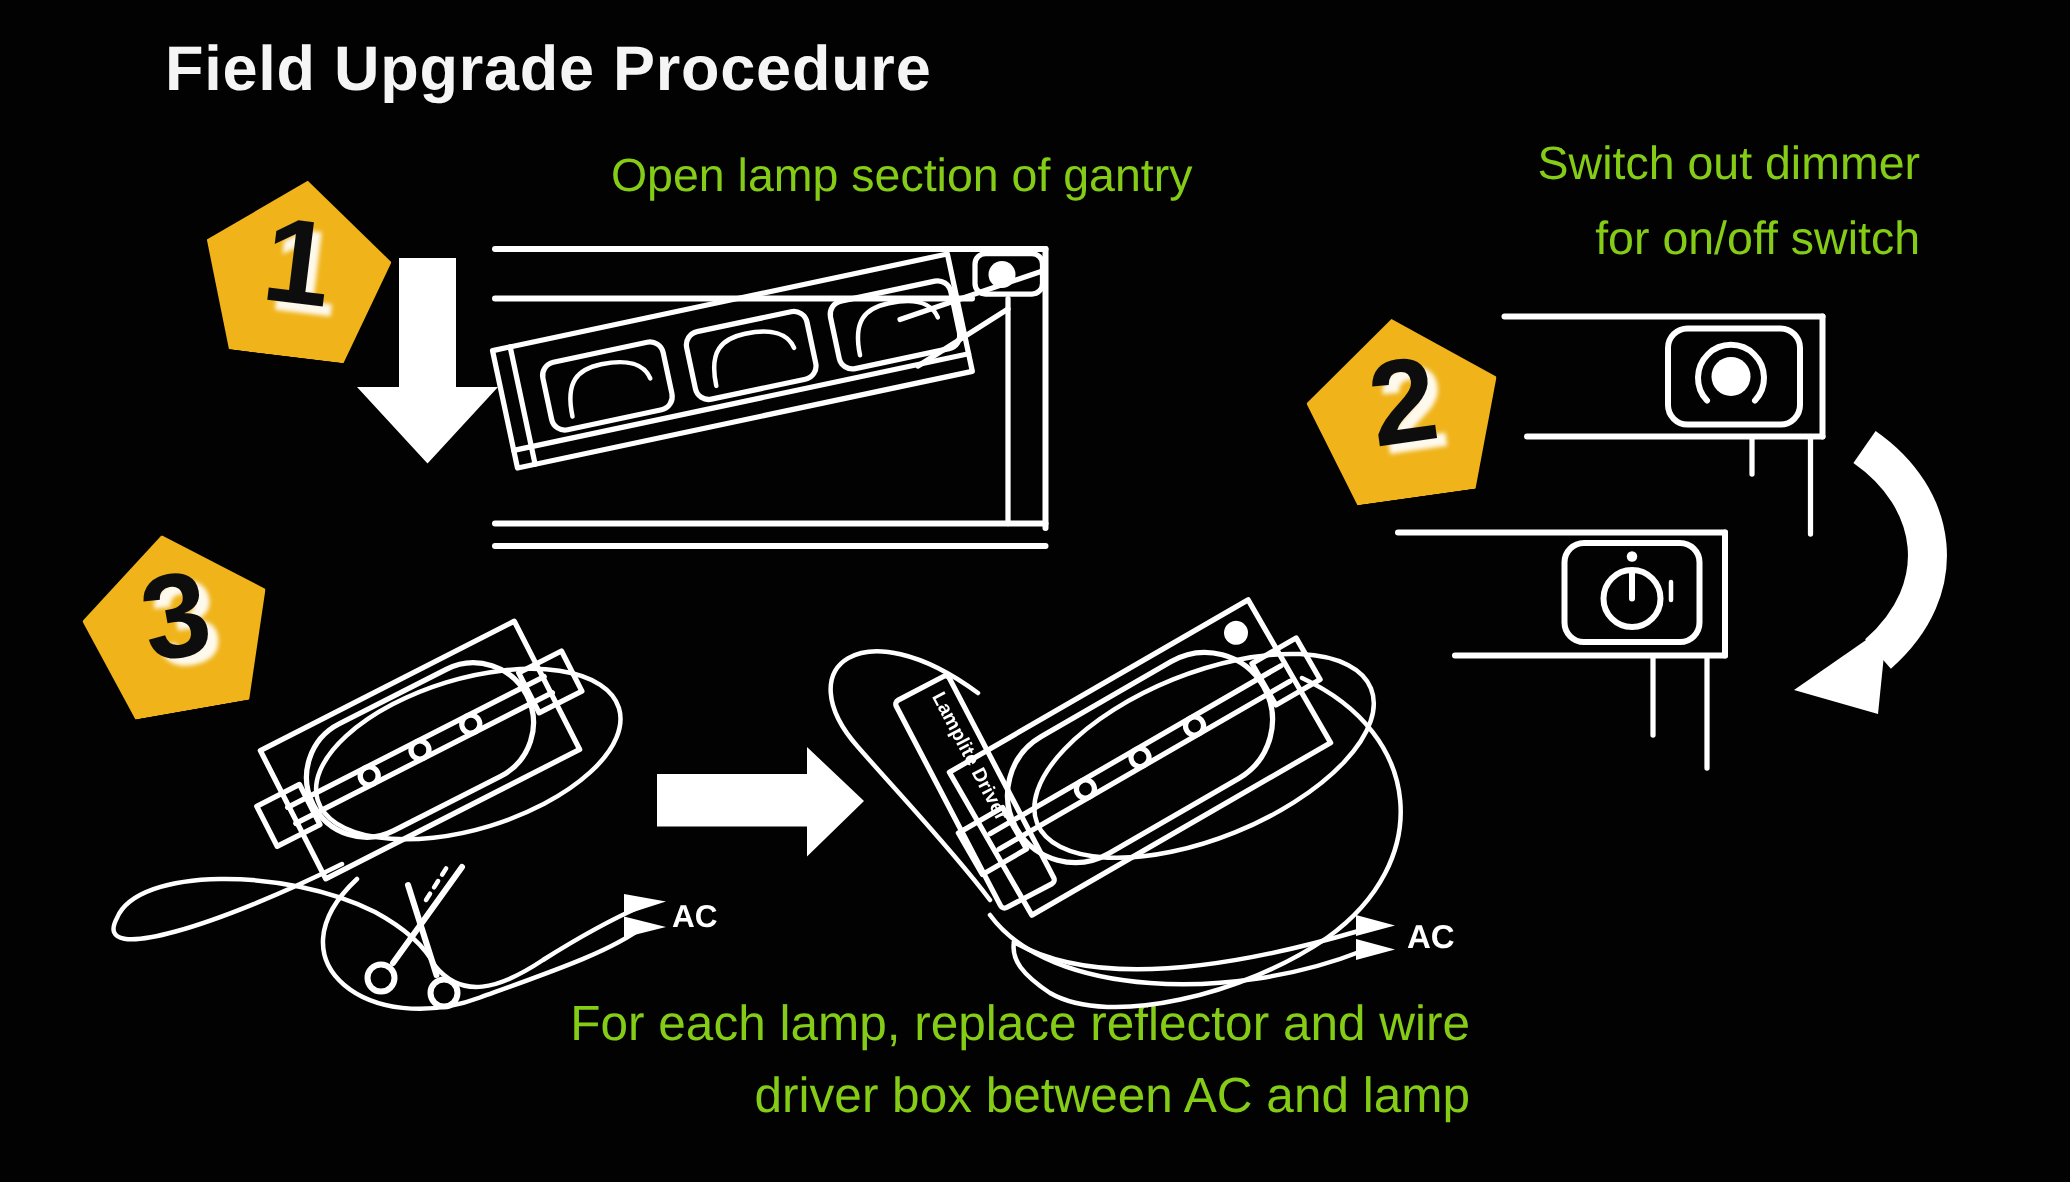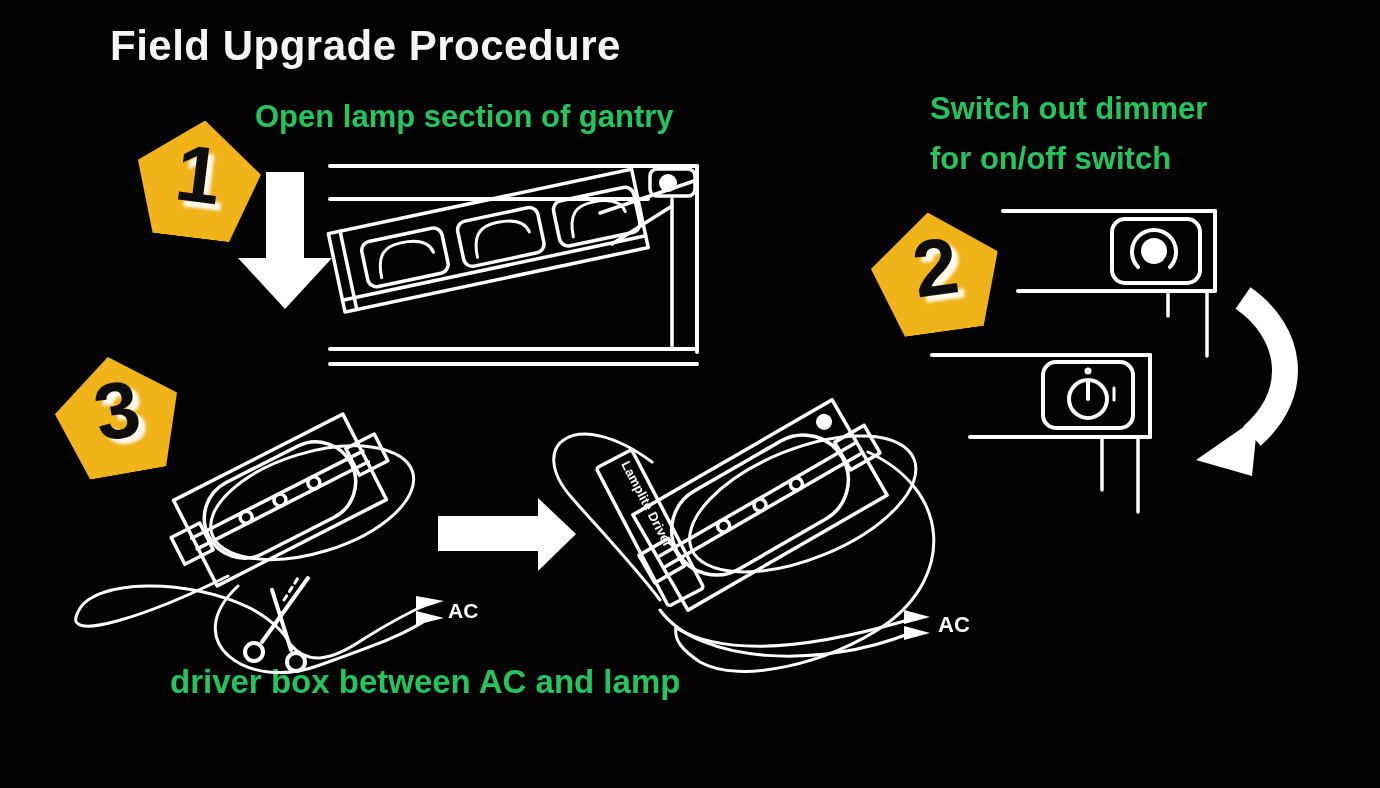--- a/index.html
+++ b/index.html
@@ -5,21 +5,21 @@
   html,body{margin:0;padding:0;background:#000;}
   #stage{
     position:relative;width:1380px;height:788px;overflow:hidden;
     background:#020202;font-family:"Liberation Sans",sans-serif;color:#f2f2f2;
   }
   .abs{position:absolute;}
   #title{
     left:66px;top:22px;font-size:42px;font-weight:800;letter-spacing:.5px;
     color:#f5f5f5;white-space:nowrap;margin-left:44px;
   }
-  .caption{font-size:31px;font-weight:700;color:#22c55e;text-align:left;line-height:1.6;}
+  .caption{font-size:31px;font-weight:400;color:#84cc16;text-align:right;line-height:1.6;}
   #caption-step1{left:255px;top:92px;width:540px;}
   #caption-step2{left:930px;top:84px;width:350px;}
   #caption-step3{left:170px;top:658px;width:810px;font-size:33px;line-height:1.45;}
   .badge{
     display:flex;align-items:center;justify-content:center;
     background:#f0b41a;
     clip-path:polygon(50% 0%,100% 40%,81% 100%,19% 100%,0% 40%);
   }
   .badge span{
     font-size:80px;font-weight:900;color:#0d0d0d;line-height:1;
@@ -39,20 +39,21 @@
   <div id="title" class="abs">Field Upgrade Procedure</div>
 
   <div id="caption-step1" class="abs caption">Open lamp section of gantry</div>
 
   <div id="caption-step2" class="abs caption">
     <div>Switch out dimmer</div>
     <div>for on/off switch</div>
   </div>
 
   <div id="caption-step3" class="abs caption">
+    <div>For each lamp, replace reflector and wire</div>
     <div>driver box between AC and lamp</div>
   </div>
 
   <div id="badge-1" class="abs badge">
     <span>1</span>
   </div>
   <div id="badge-2" class="abs badge">
     <span>2</span>
   </div>
   <div id="badge-3" class="abs badge">

